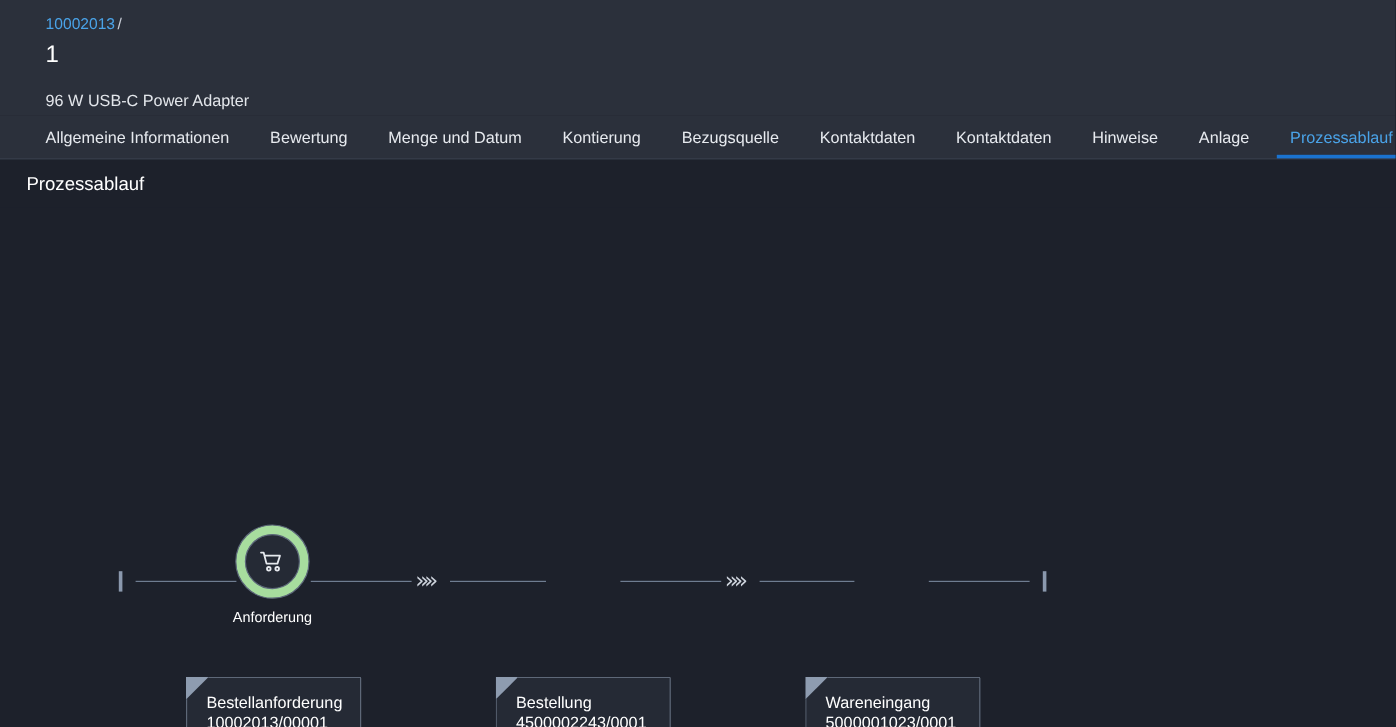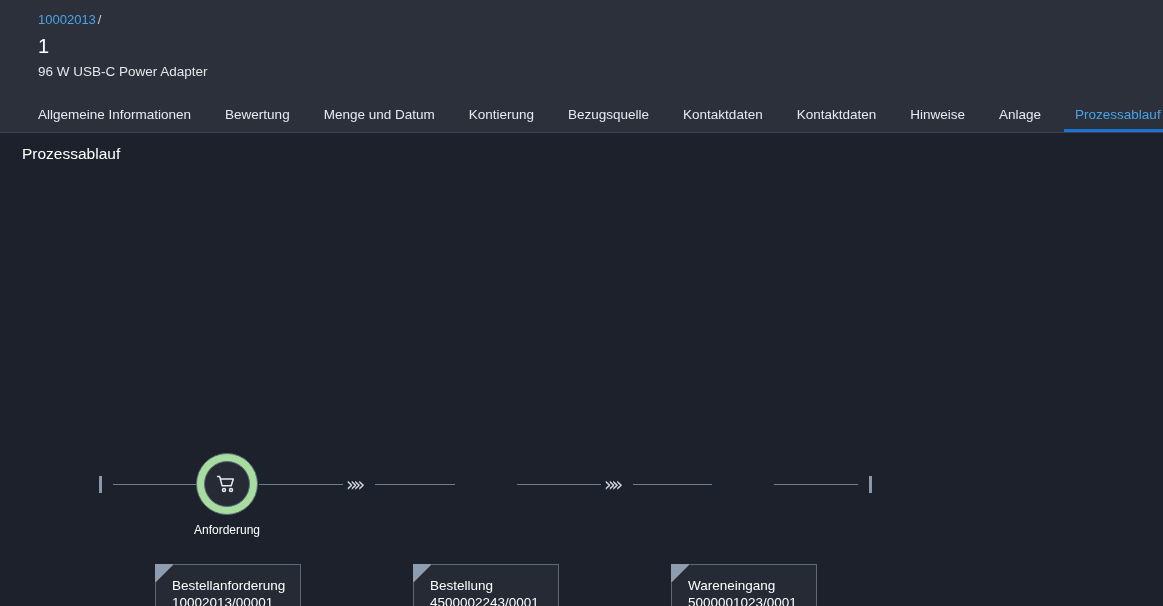--- a/index.html
+++ b/index.html
@@ -41,21 +41,21 @@
     line-height: 28px;
     font-weight: 400;
     color: #ffffff;
     margin-top: 4px;
     letter-spacing: .1px;
   }
   .obj-subtitle {
     font-size: 13.5px;
     line-height: 18px;
     color: #e3e6eb;
-    margin-top: 3px;
+    margin-top: 15px;
   }
 
   
   .tabbar {
     background: #2b303b;
     height: 37px;
     display: flex;
     align-items: stretch;
     padding-left: 38px;
     border-bottom: 1px solid #3a4150;
@@ -120,21 +120,21 @@
     line-height: 22px;
     color: #cdd3dc;
     letter-spacing: -4px;
     font-family: "DejaVu Sans", sans-serif;
   }
 
   .node {
     position: absolute;
     width: 62px;
     height: 62px;
-    top: 280px;
+    top: 264px;
   }
   .node-ring {
     position: relative;
     width: 62px;
     height: 62px;
     border-radius: 50%;
     background: #a7dd9e;
     border: 1px solid #5c6779;
     display: flex;
     align-items: center;

